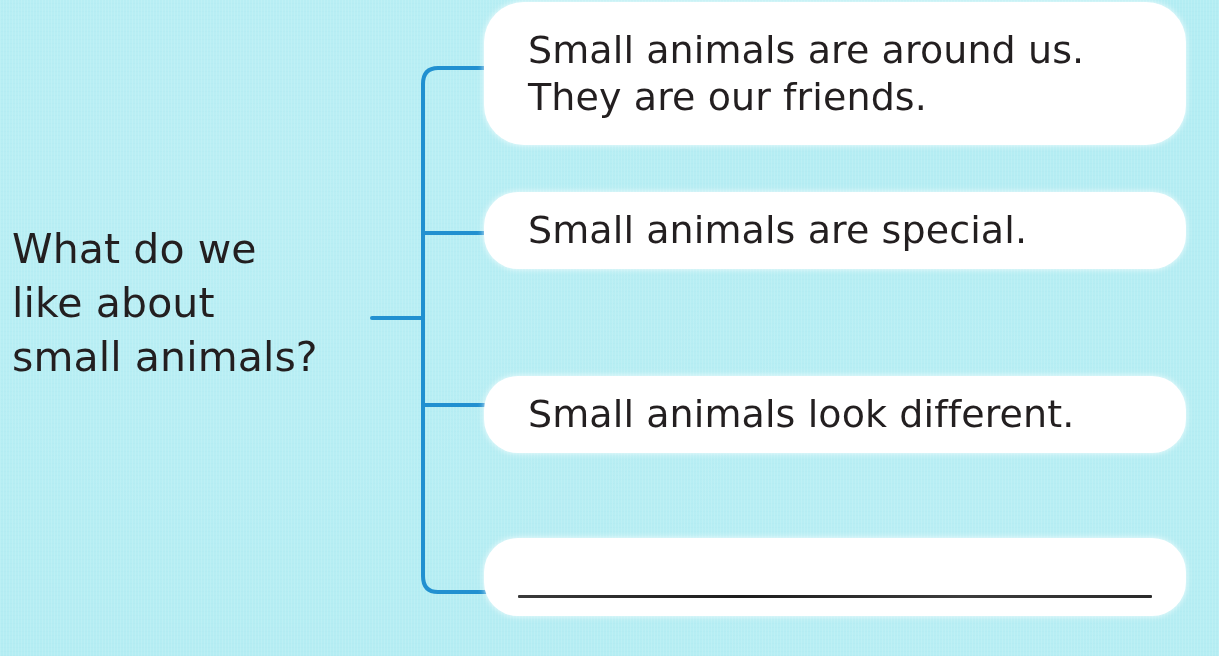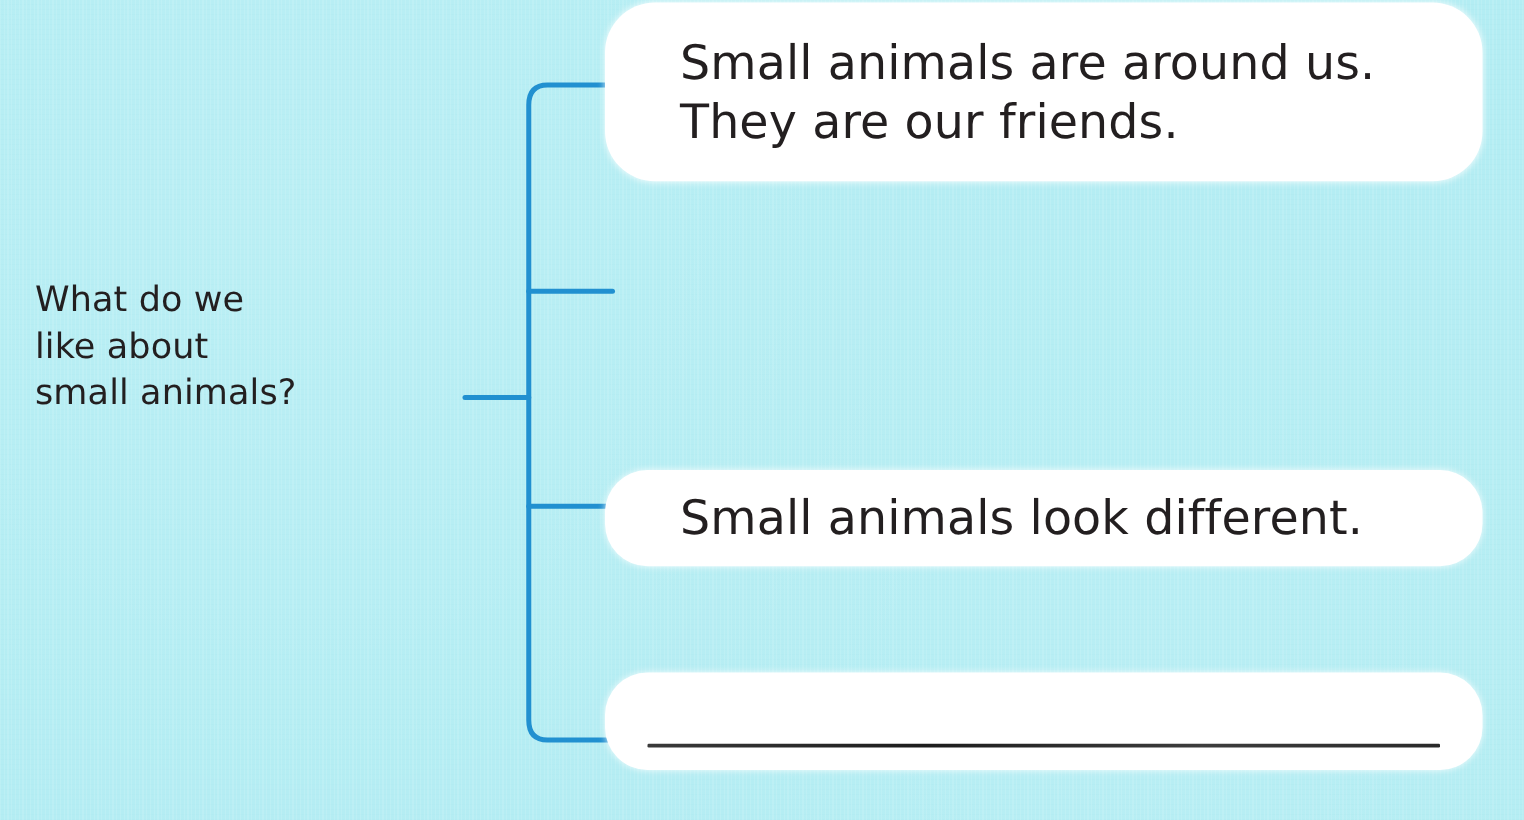--- a/index.html
+++ b/index.html
@@ -31,25 +31,25 @@
     pointer-events: none;
     opacity: .30;
     background-image:
       repeating-linear-gradient(90deg, rgba(255,255,255,.35) 0 1px, rgba(255,255,255,0) 1px 3px),
       repeating-linear-gradient(0deg, rgba(150,220,230,.22) 0 1px, rgba(255,255,255,0) 1px 4px);
   }
 
   
   #question {
     position: absolute;
-    left: 28px;
+    left: 12px;
     top: 222px;
     width: 350px;
     color: #231f20;
-    font-size: 28px;
+    font-size: 41px;
     line-height: 1.32;
     font-weight: 400;
     letter-spacing: .1px;
     white-space: pre-line;
     font-family: "DejaVu Sans", "Liberation Sans", sans-serif;
   }
 
   
   #bracket {
     position: absolute;
@@ -72,21 +72,20 @@
     box-sizing: border-box;
     padding: 0 44px;
   }
   .box-text {
     color: #231f20;
     font-size: 38px;
     line-height: 1.22;
     letter-spacing: .1px;
     white-space: pre-line;
     font-family: "DejaVu Sans", "Liberation Sans", sans-serif;
-    margin-left: 16px;
   }
 
   #box-1 { top: 2px;   width: 702px; height: 143px; border-radius: 40px; }
   #box-2 { top: 192px; width: 702px; height: 77px; }
   #box-3 { top: 376px; width: 702px; height: 77px; }
   #box-4 { top: 538px; width: 702px; height: 78px; padding: 0 34px; justify-content: flex-end; }
 
   #write-line {
     height: 3px;
     background: linear-gradient(90deg, #3a3a3a 0%, #1d1d1d 35%, #3d3d3d 70%, #2a2a2a 100%);
@@ -117,20 +116,23 @@
 
       <line x1="63" y1="268" x2="12" y2="268"></line>
     </g>
   </svg>
 
   <div class="box" id="box-1">
     <div class="box-text">Small animals are around us.
 They are our friends.</div>
   </div>
 
+  <div class="box" id="box-2">
+    <div class="box-text">Small animals are special.</div>
+  </div>
 
   <div class="box" id="box-3">
     <div class="box-text">Small animals look different.</div>
   </div>
 
   <div class="box" id="box-4">
     <div id="write-line"></div>
   </div>
 
 </div>

